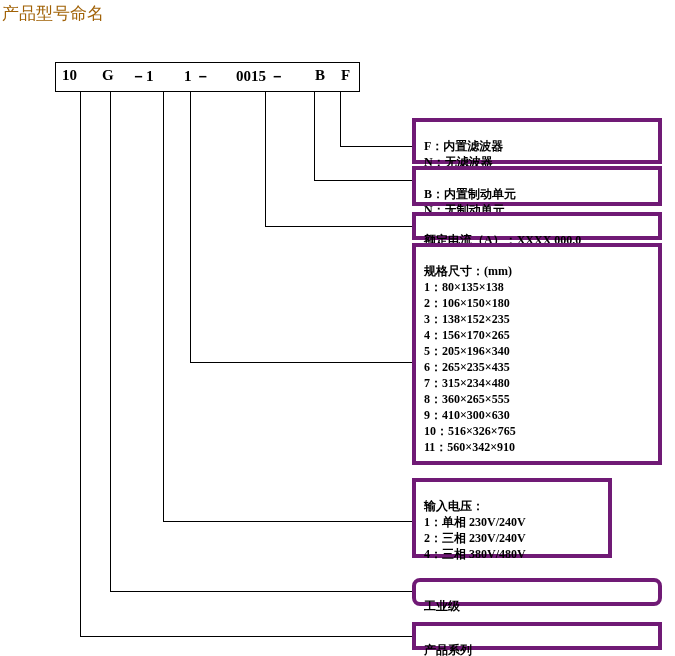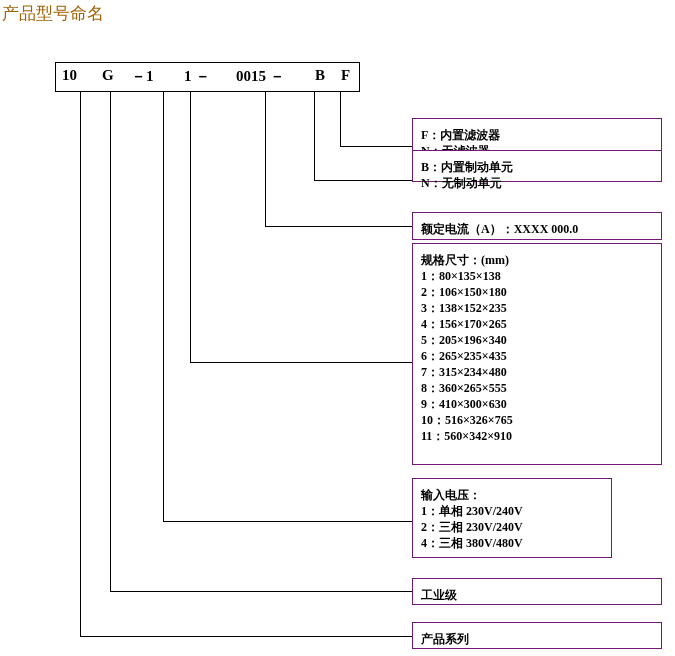--- a/index.html
+++ b/index.html
@@ -38,24 +38,24 @@
     position: absolute;
     top: 4px;
     font-size: 15px;
     font-weight: bold;
     font-family: "Liberation Serif", serif;
     white-space: nowrap;
   }
   
   .info-box {
     position: absolute;
-    border: 1px solid #701a75;
+    border: 4px solid #701a75;
     box-sizing: border-box;
     background: #fff;
-    padding: 8px 6px 4px 8px;
+    padding: 16px 6px 4px 8px;
   }
   .info-box .line {
     font-size: 12px;
     font-weight: bold;
     font-family: "Liberation Serif", serif;
     line-height: 16px;
     white-space: nowrap;
   }
   
   .vline {
@@ -103,21 +103,21 @@
 <div class="hline" style="left:110px; top:591px; width:302px;"></div>
 
 <div class="vline" style="left:80px; top:92px; height:544px;"></div>
 <div class="hline" style="left:80px; top:636px; width:332px;"></div>
 
 <div class="info-box" style="left:412px; top:118px; width:250px; height:46px;">
   <div class="line">F：内置滤波器</div>
   <div class="line">N：无滤波器</div>
 </div>
 
-<div class="info-box" style="left:412px; top:150px; width:250px; height:32px;">
+<div class="info-box" style="left:412px; top:166px; width:250px; height:40px;">
   <div class="line">B：内置制动单元</div>
   <div class="line">N：无制动单元</div>
 </div>
 
 <div class="info-box" style="left:412px; top:212px; width:250px; height:28px;">
   <div class="line">额定电流（A）：XXXX    000.0</div>
 </div>
 
 <div class="info-box" style="left:412px; top:243px; width:250px; height:222px;">
   <div class="line">规格尺寸：(mm)</div>
@@ -134,19 +134,19 @@
   <div class="line">11：560×342×910</div>
 </div>
 
 <div class="info-box" style="left:412px; top:478px; width:200px; height:80px;">
   <div class="line">输入电压：</div>
   <div class="line">1：单相 230V/240V</div>
   <div class="line">2：三相 230V/240V</div>
   <div class="line">4：三相 380V/480V</div>
 </div>
 
-<div class="info-box" style="left:412px; top:578px; width:250px; height:27px;">
+<div class="info-box" style="left:412px; top:578px; width:250px; height:27px;border-radius:8px;">
   <div class="line">工业级</div>
 </div>
 
 <div class="info-box" style="left:412px; top:622px; width:250px; height:27px;">
   <div class="line">产品系列</div>
 </div>
 
 </body></html>

